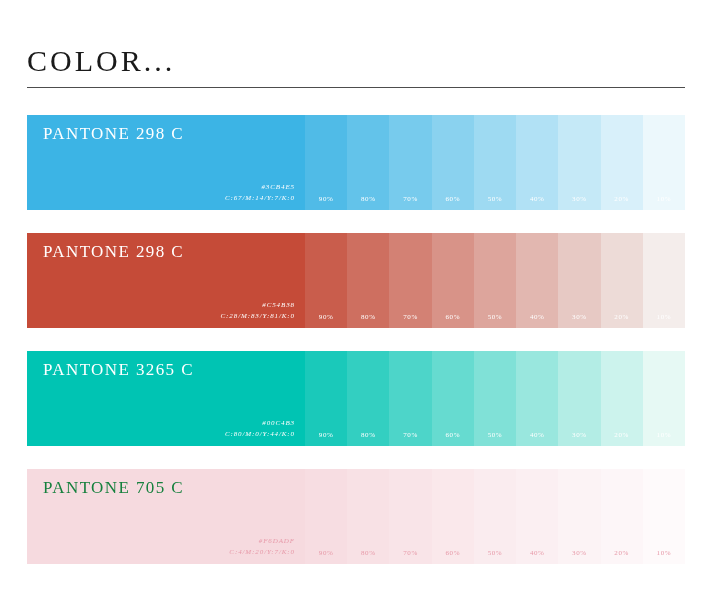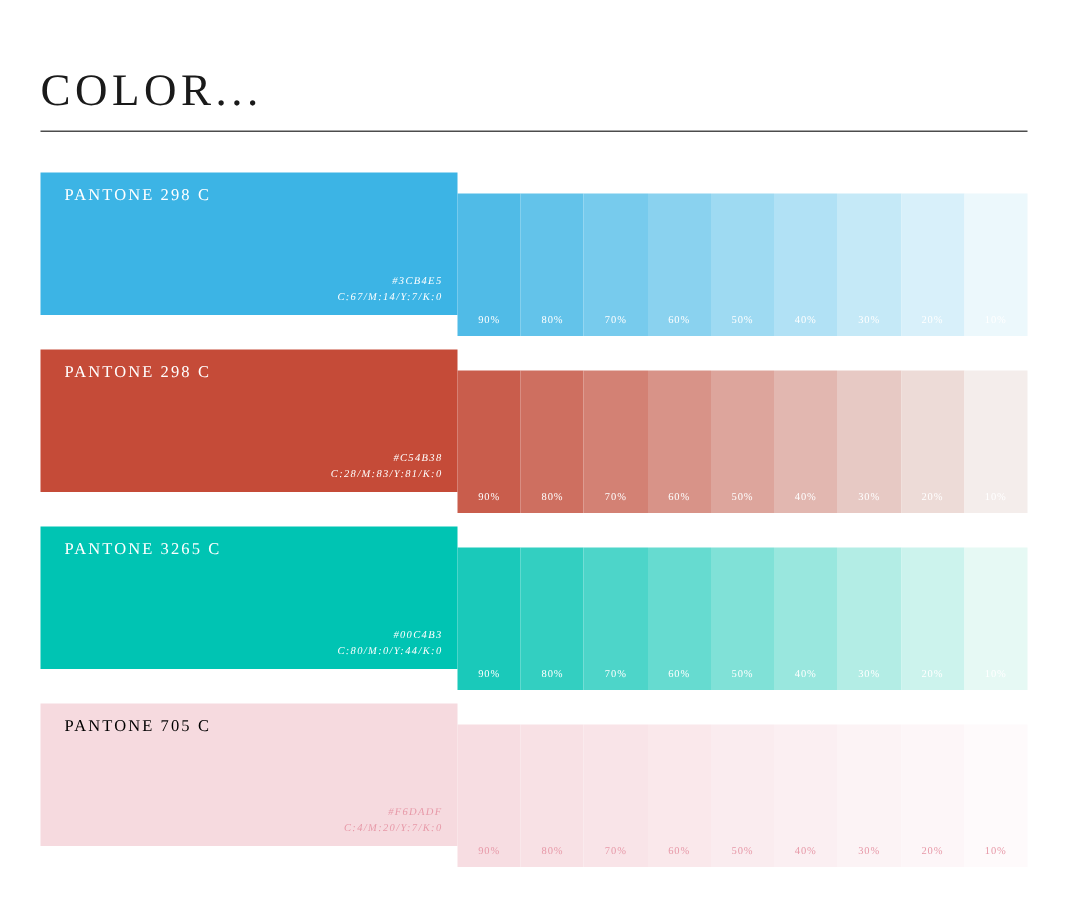--- a/index.html
+++ b/index.html
@@ -70,21 +70,21 @@
     width: 278px;
     flex: 0 0 278px;
     height: 100%;
     box-sizing: border-box;
   }
   .band-name {
     position: absolute;
     left: 16px;
     top: 9px;
     font-family: "Liberation Serif", "DejaVu Serif", serif;
-    font-size: 11px;
+    font-size: 17px;
     letter-spacing: 1.4px;
     white-space: nowrap;
   }
   .band-codes {
     position: absolute;
     right: 10px;
     bottom: 6px;
     text-align: right;
     font-family: "Liberation Serif", "DejaVu Serif", serif;
     font-size: 7px;
@@ -101,21 +101,20 @@
   
   .tints {
     display: flex;
     flex: 1 1 auto;
     height: 100%;
   }
   .tint {
     position: relative;
     flex: 1 1 0;
     height: 100%;
-    margin-top: 14px;
   }
   .tint-label {
     position: absolute;
     left: 0;
     right: 0;
     bottom: 7px;
     text-align: center;
     font-family: "Liberation Serif", "DejaVu Serif", serif;
     font-size: 7px;
     letter-spacing: 0.6px;
@@ -242,21 +241,21 @@
           <div class="tint" style="background: rgb(204, 243, 237);">
             <span class="tint-label" style="color: rgb(255, 255, 255);">20%</span>
           </div>
           <div class="tint" style="background: rgb(230, 249, 244);">
             <span class="tint-label" style="color: rgb(255, 255, 255);">10%</span>
           </div>
         </div>
       </div>
       <div class="band">
         <div class="band-main" style="background: rgb(246, 218, 223);">
-          <div class="band-name" style="color: #000000;">PANTONE 705 C</div>
+          <div class="band-name" style="color: #15803d;">PANTONE 705 C</div>
           <div class="band-codes" style="color: rgb(231, 153, 168); margin-top: 24px;">
             <span class="band-hex">#F6DADF</span>
             <span class="band-cmyk">C:4/M:20/Y:7/K:0</span>
           </div>
         </div>
         <div class="tints">
           <div class="tint" style="background: rgb(247, 221, 226);">
             <span class="tint-label" style="color: rgb(231, 153, 168);">90%</span>
           </div>
           <div class="tint" style="background: rgb(248, 225, 229);">

